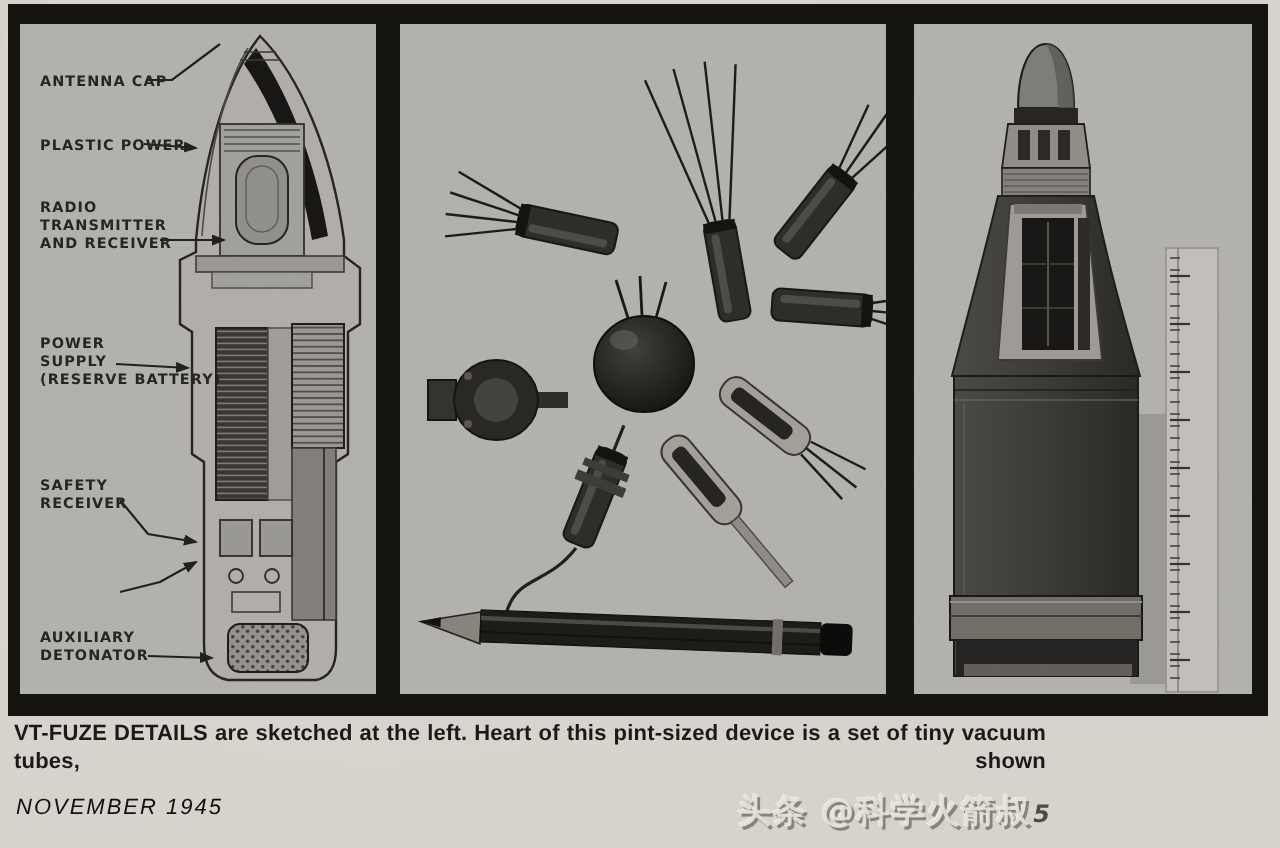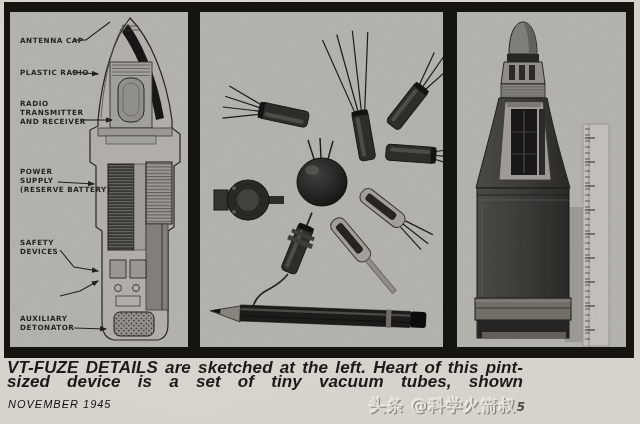--- a/index.html
+++ b/index.html
@@ -20,22 +20,22 @@
   .panel-tubes{left:196px;width:243px;}
   .panel-shell{left:453px;width:169px;}
   
   .dlabel{position:absolute;white-space:pre-line;
     font-family:"DejaVu Sans",sans-serif;
     font-size:7.2px;line-height:9px;font-weight:600;letter-spacing:.55px;
     color:#26251f;}
   
   .caption{position:absolute;left:7px;right:9px;top:361px;margin:0;}
   .cap-line{display:block;text-align:justify;text-align-last:justify;
-    font-size:17px;line-height:13.5px;font-weight:600;letter-spacing:.1px;
-    color:var(--ink,#1b1a18);font-style:italic;}
+    font-size:11px;line-height:13.5px;font-weight:600;letter-spacing:.1px;
+    color:var(--ink,#1b1a18);}
   
   .issue-date{position:absolute;left:8px;top:398px;
     font-size:11px;font-weight:normal;font-style:italic;letter-spacing:1px;
     color:#11100e;}
   .watermark{position:absolute;right:6px;top:395px;
     font-size:16.5px;font-weight:bold;letter-spacing:1px;
     color:rgba(228,225,218,.92);
     text-shadow:1.4px 1.4px 0 rgba(72,68,60,.55), -0.6px -0.6px 0 rgba(255,255,255,.55);
     font-family:"DejaVu Sans",sans-serif;}
   .page-num{font-size:12px;font-style:italic;font-weight:bold;
@@ -114,29 +114,29 @@
           <path d="M70,108 L102,108" marker-end="url(#arrL)"></path>
           <path d="M48,170 L84,172" marker-end="url(#arrL)"></path>
           <path d="M50,238 L64,255 L88,259" marker-end="url(#arrL)"></path>
           <path d="M50,284 L70,279 L88,269" marker-end="url(#arrL)"></path>
           <path d="M64,316 L96,317" marker-end="url(#arrL)"></path>
         </g>
         <rect width="178" height="335" filter="url(#nzL)" opacity="0.10"></rect>
       </svg>
 
       <div class="dlabel" style="left:10px;top:24px">ANTENNA CAP</div>
-      <div class="dlabel" style="left:10px;top:56px">PLASTIC RADIO</div>
+      <div class="dlabel" style="left:10px;top:56px">PLASTIC POWER</div>
       <div class="dlabel" style="left:10px;top:155px">POWER
 SUPPLY
 (RESERVE BATTERY)</div>
       <div class="dlabel" style="left:10px;top:87px">RADIO
 TRANSMITTER
 AND RECEIVER</div>
       <div class="dlabel" style="left:10px;top:226px">SAFETY
-DEVICES</div>
+RECEIVER</div>
       <div class="dlabel" style="left:10px;top:302px">AUXILIARY
 DETONATOR</div>
     </section>
 
     <section class="panel panel-tubes">
       <svg width="243" height="335" viewBox="0 0 243 335">
         <defs>
           <g id="tubeBody">
             <rect x="0" y="-8" width="50" height="16" rx="4" fill="#35332f" stroke="#1c1b19"></rect>
             <rect x="4" y="-5" width="40" height="4" rx="2" fill="#7c7972" opacity="0.5"></rect>

